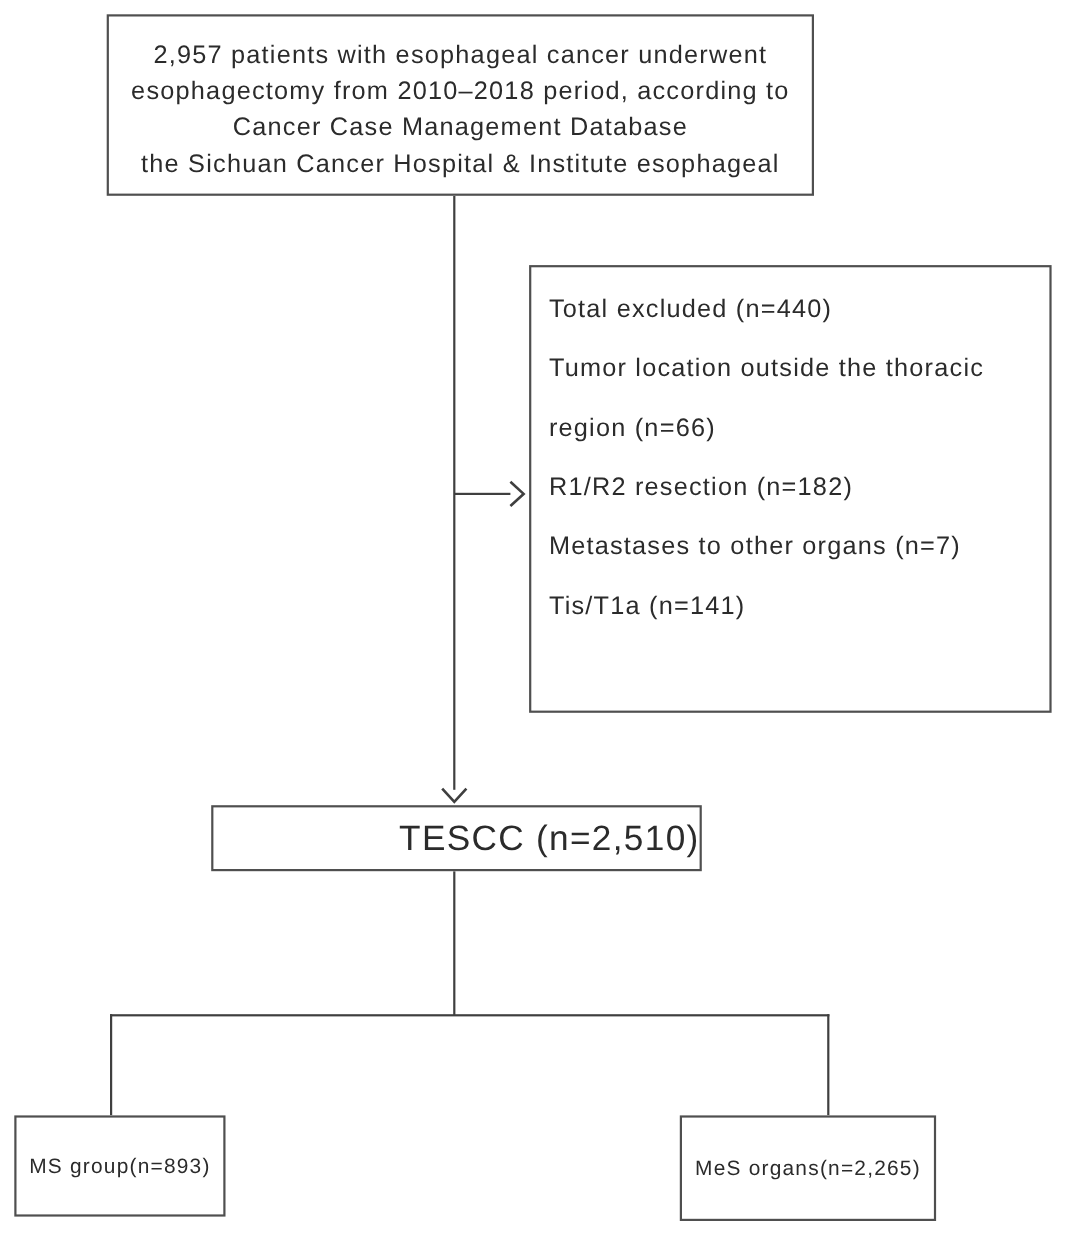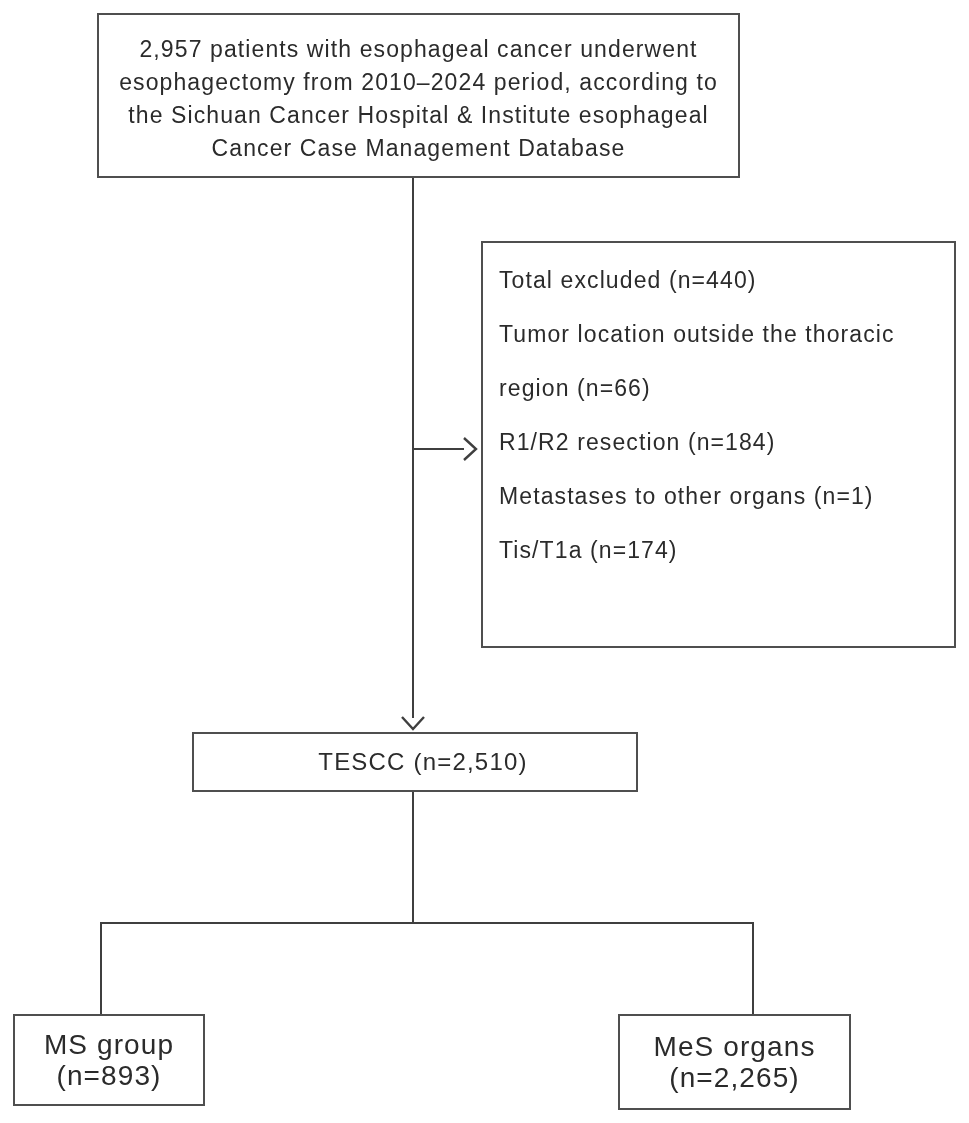--- a/index.html
+++ b/index.html
@@ -45,31 +45,30 @@
   }
   .box-exclusion .item {
     width: 455px;
     font-size: 23px;
     line-height: 54px;
     letter-spacing: 1.1px;
   }
   
   .box-tescc {
     left: 192px; top: 732px; width: 446px; height: 60px;
-    display: flex; justify-content: center; align-items: center;
-    font-size: 24px;
+    display: flex; justify-content: flex-end; align-items: center;
+    font-size: 32px;
     letter-spacing: 1.2px;
     padding-left: 16px;
   }
   
   .box-group {
-    display: flex; flex-direction: column;
+    display: flex; flex-direction: row;
     justify-content: center; align-items: center;
-    text-align: center;
-    font-size: 28px;
+    font-size: 19px;
     line-height: 31px;
     letter-spacing: 1.1px;
   }
   .box-ms  { left: 13px;  top: 1014px; width: 192px; height: 92px; }
   .box-mes { left: 618px; top: 1014px; width: 233px; height: 96px; }
 
   
   .line-seg {
     position: absolute;
     background: #3f3f3f;
@@ -102,31 +101,31 @@
 
   <svg class="arrowhead arrow-down" width="26" height="16" viewBox="0 0 26 16">
     <polyline points="2,2 13,14 24,2" fill="none" stroke="#3f3f3f" stroke-width="2.4"></polyline>
   </svg>
   <svg class="arrowhead arrow-right" width="17" height="27" viewBox="0 0 17 27">
     <polyline points="2,2 14,13 2,24" fill="none" stroke="#3f3f3f" stroke-width="2.4"></polyline>
   </svg>
 
   <div class="box box-source">
     <div class="line">2,957 patients with esophageal cancer underwent</div>
-    <div class="line">esophagectomy from 2010–2024 period, according to</div>
+    <div class="line">esophagectomy from 2010–2018 period, according to</div>
+    <div class="line">Cancer Case Management Database</div>
     <div class="line">the Sichuan Cancer Hospital &amp; Institute esophageal</div>
-    <div class="line">Cancer Case Management Database</div>
   </div>
 
   <div class="box box-exclusion">
     <div class="item">Total excluded (n=440)</div>
     <div class="item">Tumor location outside the thoracic region (n=66)</div>
-    <div class="item">R1/R2 resection (n=184)</div>
-    <div class="item">Metastases to other organs (n=1)</div>
-    <div class="item">Tis/T1a (n=174)</div>
+    <div class="item">R1/R2 resection (n=182)</div>
+    <div class="item">Metastases to other organs (n=7)</div>
+    <div class="item">Tis/T1a (n=141)</div>
   </div>
 
   <div class="box box-tescc">
     <span>TESCC (n=2,510)</span>
   </div>
 
   <div class="box box-group box-ms">
     <div>MS group</div>
     <div>(n=893)</div>
   </div>

